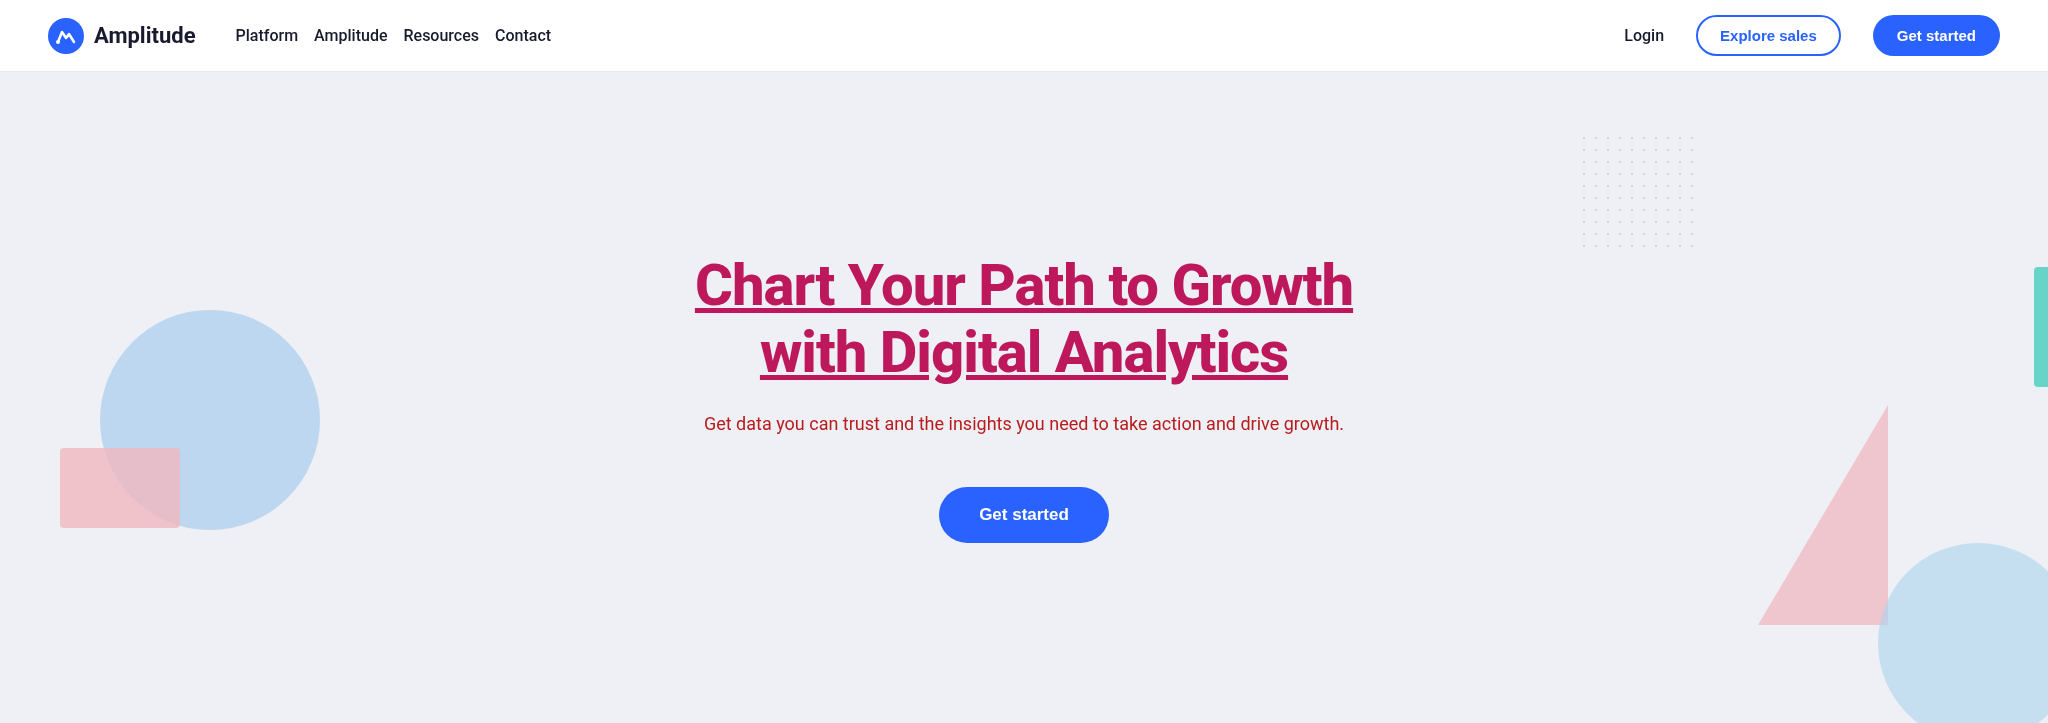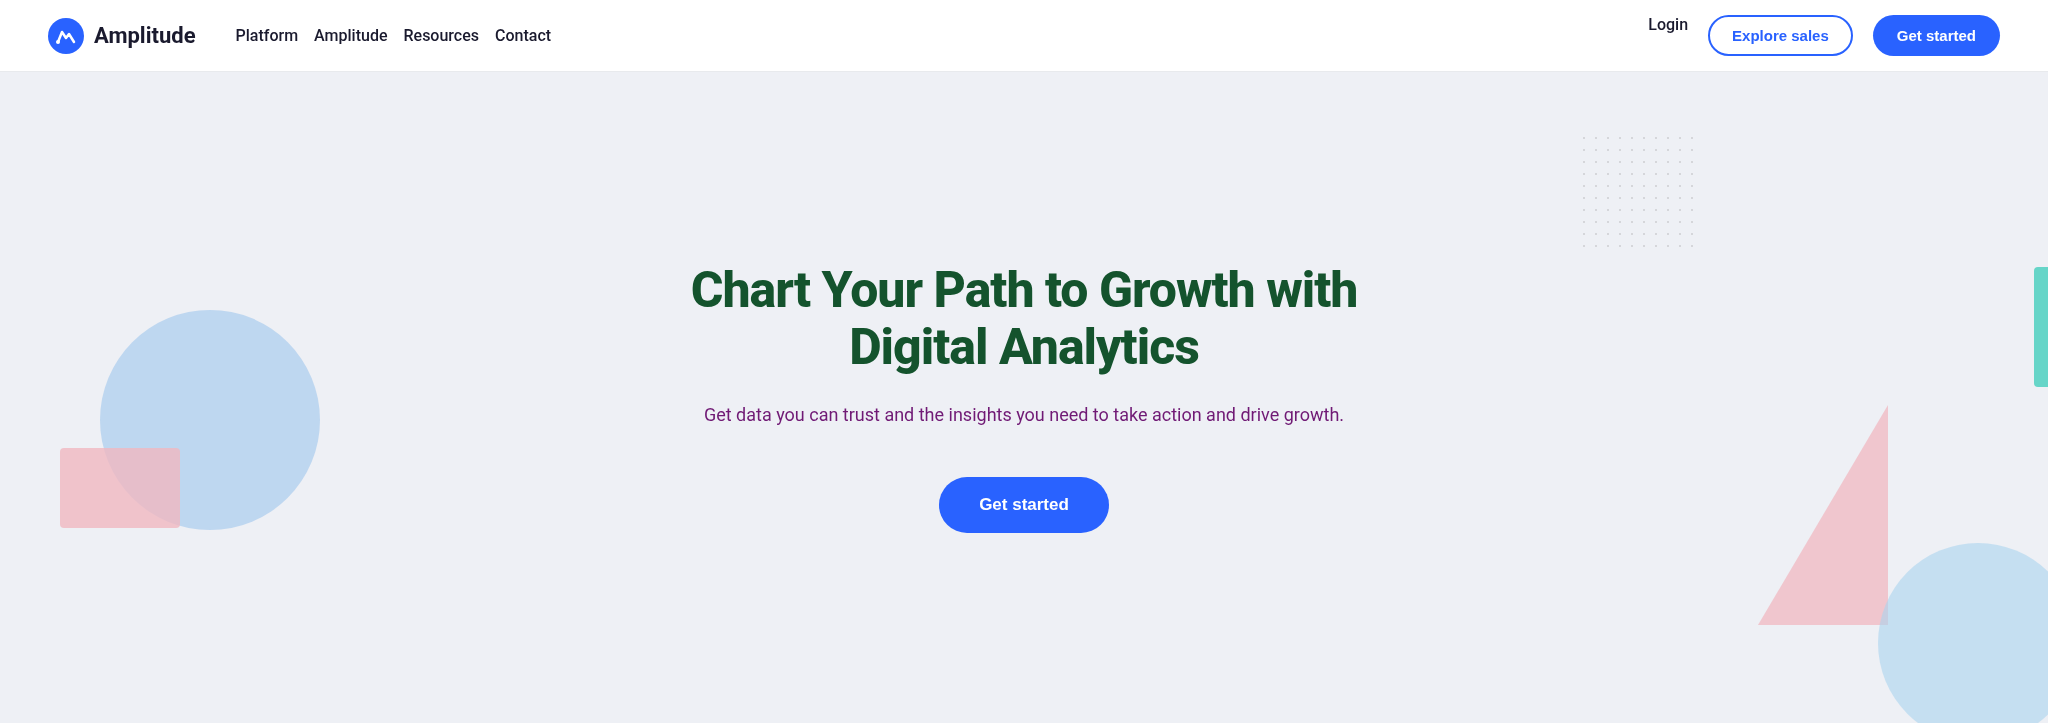--- a/index.html
+++ b/index.html
@@ -55,21 +55,22 @@
     .nav-link {
       font-size: 16px;
       color: #1a1a2e;
       text-decoration: none;
       font-weight: 500;
       cursor: pointer;
     }
 
     .nav-right {
       display: flex;
-      gap: 20px;
+      align-items: center;
+      gap: 32px;
     }
 
     .nav-login {
       font-size: 16px;
       color: #1a1a2e;
       font-weight: 500;
       cursor: pointer;
       text-decoration: none;
     }
 
@@ -178,31 +179,32 @@
 
     
     .hero-content {
       text-align: center;
       max-width: 760px;
       position: relative;
       z-index: 2;
     }
 
     .hero-title {
-      font-size: 50px;
+      font-size: 58px;
       font-weight: 800;
-      color: #14532d;
+      color: #be185d;
       line-height: 1.15;
       margin-bottom: 24px;
       letter-spacing: -1px;
+      text-decoration: underline;
     }
 
     .hero-subtitle {
       font-size: 18px;
-      color: #701a75;
+      color: #b91c1c;
       margin-bottom: 48px;
       line-height: 1.6;
       font-weight: 400;
     }
 
     .hero-buttons {
       display: flex;
       align-items: center;
       justify-content: center;
       gap: 20px;

